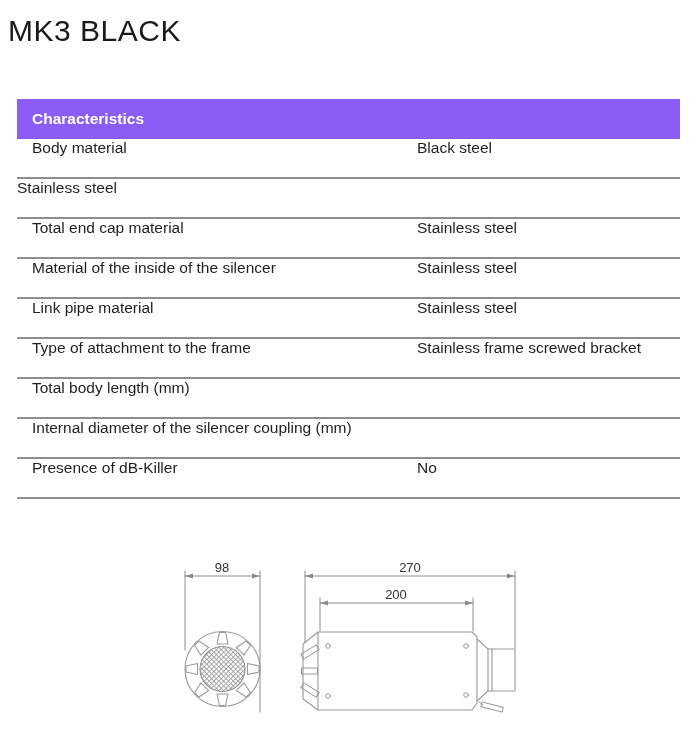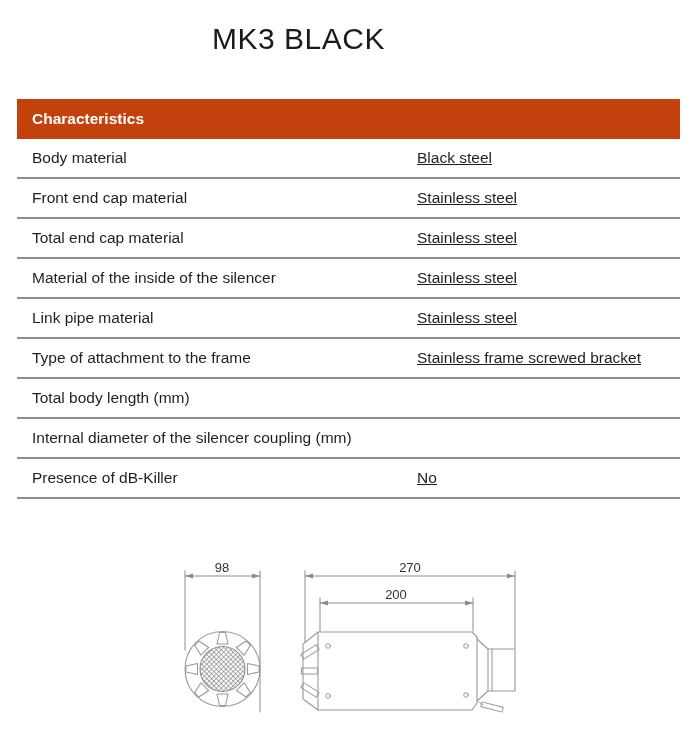--- a/index.html
+++ b/index.html
@@ -5,51 +5,50 @@
   html,body{margin:0;padding:0;background:#ffffff;}
   .page{
     position:relative;
     width:695px;height:743px;
     background:#ffffff;
     font-family:"Liberation Sans",sans-serif;
     overflow:hidden;
   }
   .page-title{
     position:absolute;top:6px;left:0;width:565px;
-    margin:16px;text-align:center;
+    margin:8px;text-align:left;
     font-size:30px;font-weight:400;color:#1a1a1a;
     letter-spacing:0.5px;
   }
   .char-table{
     position:absolute;left:17px;top:99px;width:663px;
   }
   .thead{
     box-sizing:border-box;
     height:40px;line-height:40px;
-    background:#c2410c;color:#ffffff;
+    background:#8b5cf6;color:#ffffff;
     font-size:15.5px;font-weight:bold;
     padding-left:15px;
   }
   .trow{
     box-sizing:border-box;
     height:40px;
-    display:flex;align-items:center;
+    display:flex;align-items:flex-start;
     border-bottom:2px solid #8e8e8e;
     font-size:15.5px;color:#1f1f1f;
   }
   .trow .cell-label{
     flex:0 0 400px;
     padding-left:15px;
     box-sizing:border-box;
     white-space:nowrap;
   }
   .trow .cell-value{
     flex:1 1 auto;
     white-space:nowrap;
-    text-decoration:underline;
   }
   .drawing-svg{
     position:absolute;left:0;top:545px;
   }
   .dim-label{
     font-family:"Liberation Sans",sans-serif;
     font-size:13px;
     fill:#333333;
   }
 </style>
@@ -61,21 +60,20 @@
   <h1 class="page-title">MK3 BLACK</h1>
 
   <div class="char-table">
     <div class="thead">Characteristics</div>
 
     <div class="trow">
       <div class="cell-label">Body material</div>
       <div class="cell-value">Black steel</div>
     </div>
     <div class="trow">
-      <div class="cell-label">Front end cap material</div>
       <div class="cell-value">Stainless steel</div>
     </div>
     <div class="trow">
       <div class="cell-label">Total end cap material</div>
       <div class="cell-value">Stainless steel</div>
     </div>
     <div class="trow">
       <div class="cell-label">Material of the inside of the silencer</div>
       <div class="cell-value">Stainless steel</div>
     </div>

